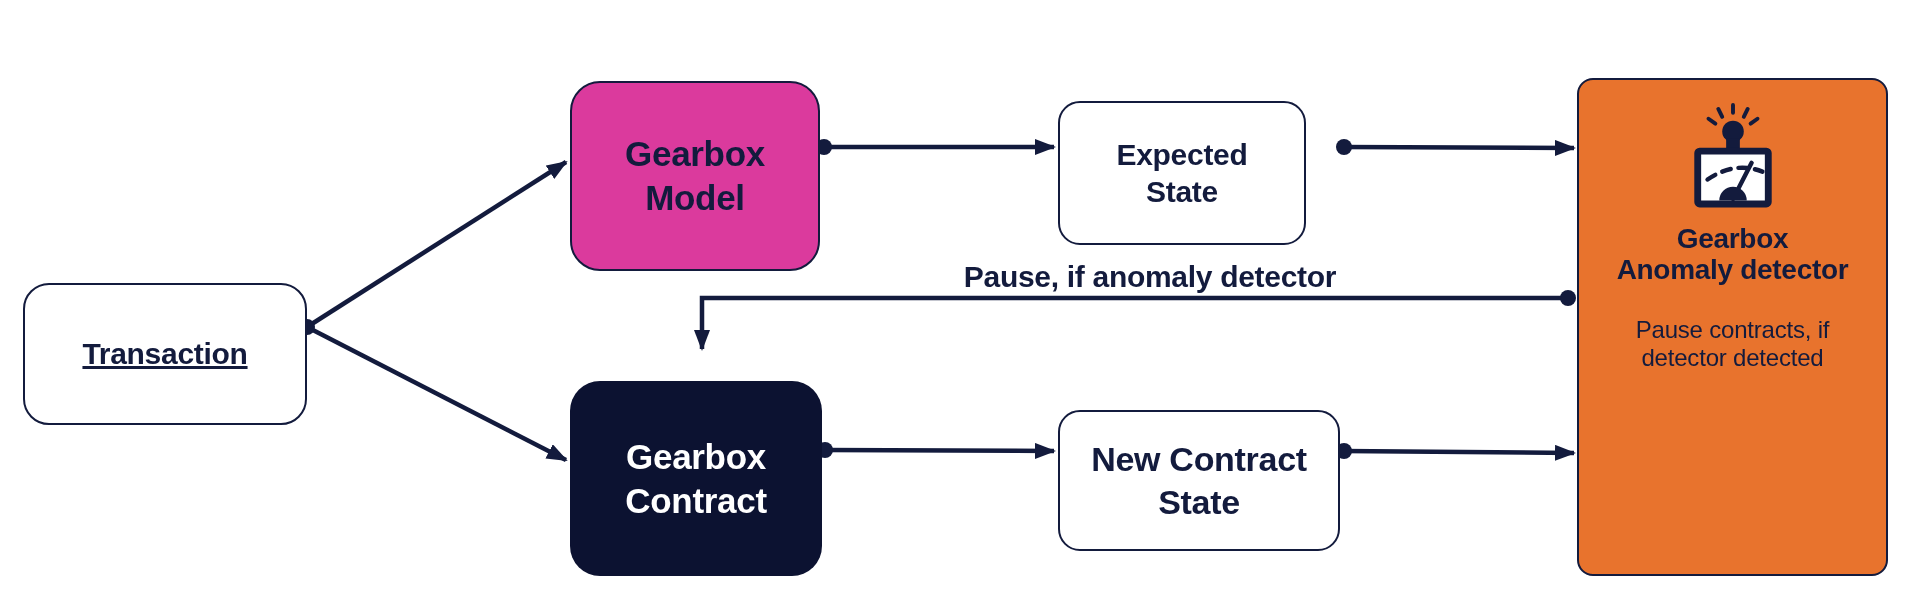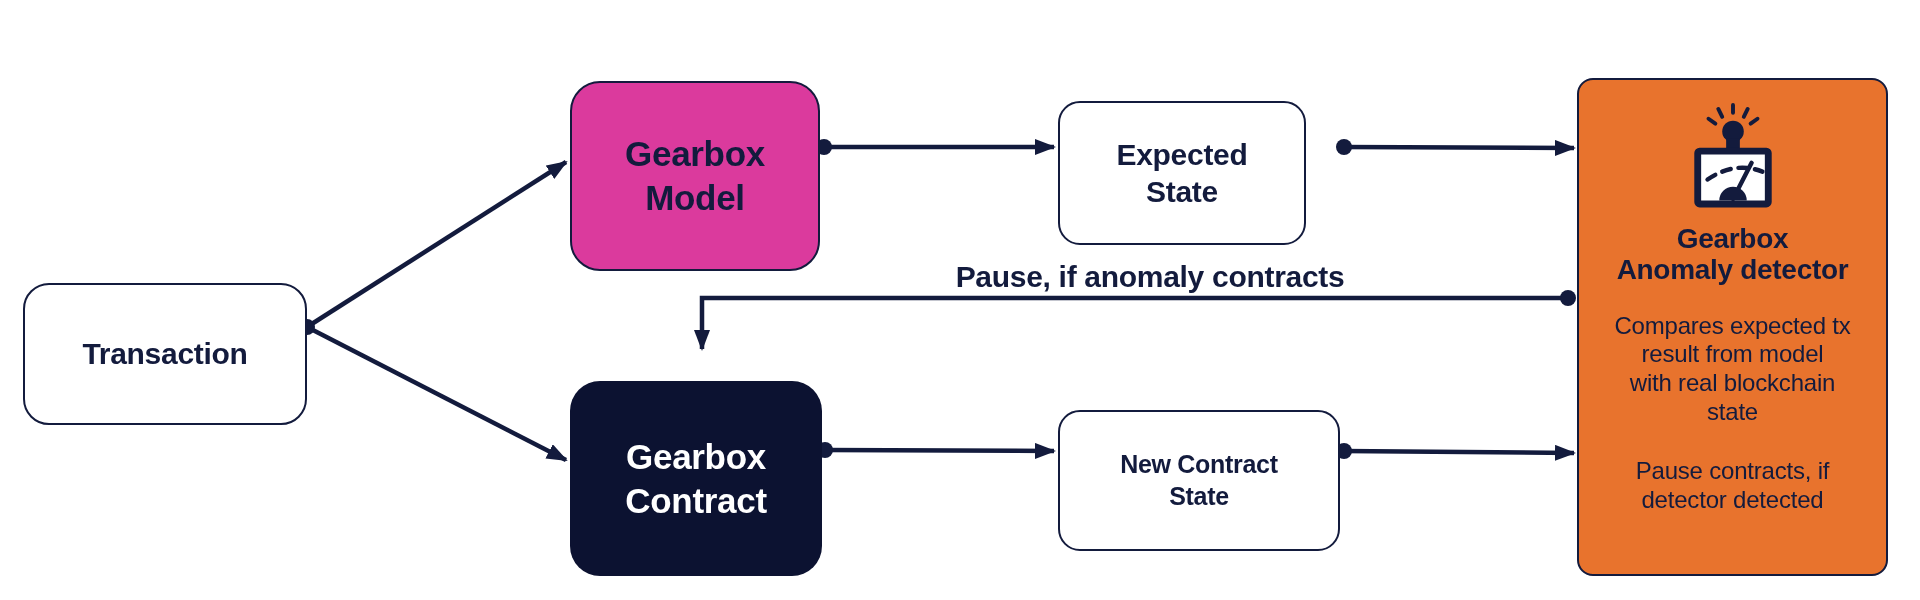--- a/index.html
+++ b/index.html
@@ -24,21 +24,21 @@
     color:#131b3d;
     letter-spacing:-0.3px;
     margin-top:28px;
   }
   .node-white{
     background:#ffffff;
     border:2.5px solid #131b3d;
   }
   .node-transaction{
     left:23px;top:255px;width:284px;height:142px;
-    border-radius:26px;font-size:30px;
+    border-radius:26px;font-size:30px;text-decoration:underline;
   }
   .node-model{
     left:570px;top:53px;width:250px;height:190px;
     background:#db3a9d;
     border:2.5px solid #131b3d;
     border-radius:30px;
     font-size:35px;line-height:1.25;
   }
   .node-contract{
     left:570px;top:353px;width:252px;height:195px;
@@ -46,21 +46,21 @@
     border-radius:30px;
     color:#ffffff;
     font-size:35px;line-height:1.25;
   }
   .node-expected{
     left:1058px;top:73px;width:248px;height:144px;
     border-radius:22px;font-size:30px;line-height:1.25;
   }
   .node-newstate{
     left:1058px;top:382px;width:282px;height:141px;
-    border-radius:22px;font-size:25px;line-height:1.25;text-align:center;
+    border-radius:22px;font-size:34px;line-height:1.25;text-align:center;
   }
   .node-detector{
     left:1577px;top:50px;width:311px;height:498px;
     background:#e8732d;
     border:2.5px solid #131b3d;
     border-radius:16px;
     flex-direction:column;justify-content:flex-start;
     padding:20px 14px 0 14px;
   }
   .detector-icon{width:98px;height:106px;margin-top:2px;}
@@ -148,23 +148,19 @@
       <rect x="14" y="50" width="72" height="54" rx="2" fill="#ffffff" stroke="#131b3d" stroke-width="7"></rect>
 
       <path d="M24 79 Q52 60 80 71" fill="none" stroke="#131b3d" stroke-width="4.5" stroke-dasharray="9 8" stroke-linecap="round"></path>
 
       <line x1="50" y1="99" x2="69" y2="62" stroke="#131b3d" stroke-width="4.5" stroke-linecap="round"></line>
 
       <path d="M36 100.5 A14 14 0 0 1 64 100.5 Z" fill="#131b3d"></path>
     </svg>
     <div class="detector-title">Gearbox
 Anomaly detector</div>
-    <div class="detector-body">Compares expected tx
-result from model
-with real blockchain
-state</div>
     <div class="detector-body second">Pause contracts, if
 detector detected</div>
   </div>
 
-  <div class="edge-label">Pause, if anomaly contracts</div>
+  <div class="edge-label">Pause, if anomaly detector</div>
 
 </div>
 
 </body></html>

